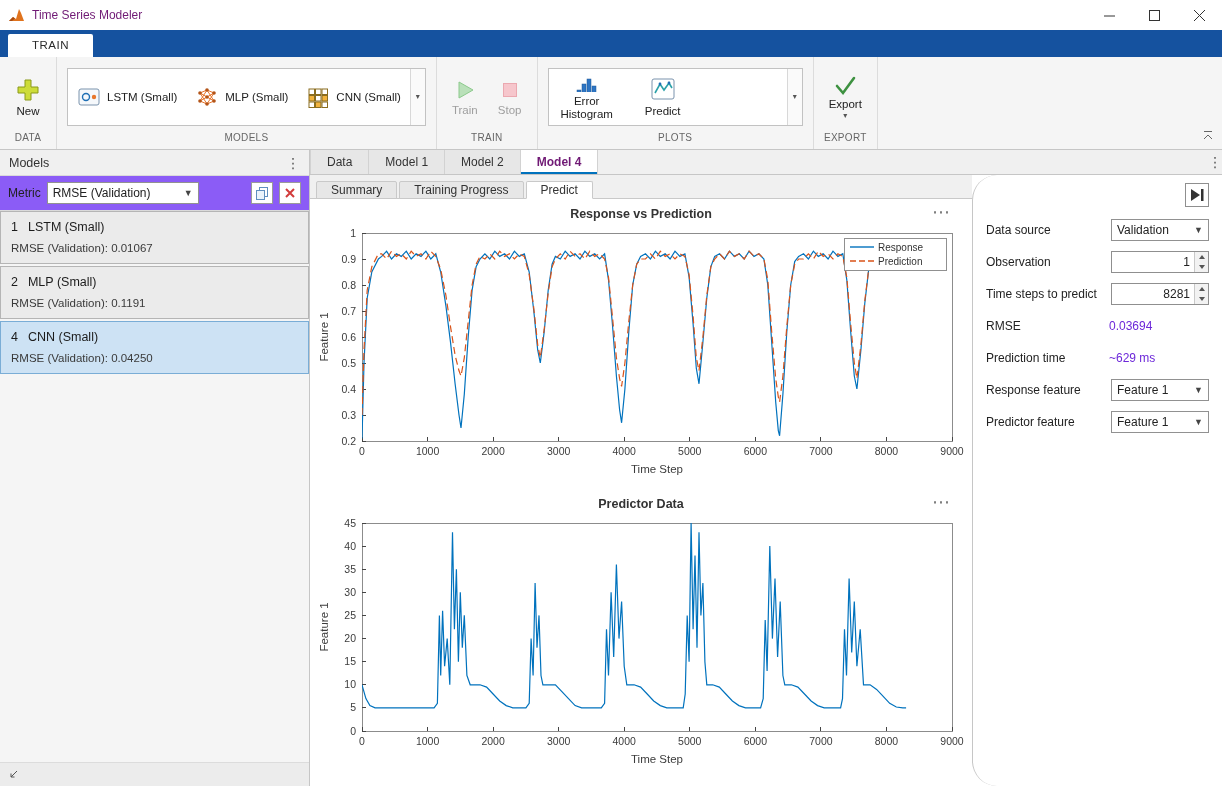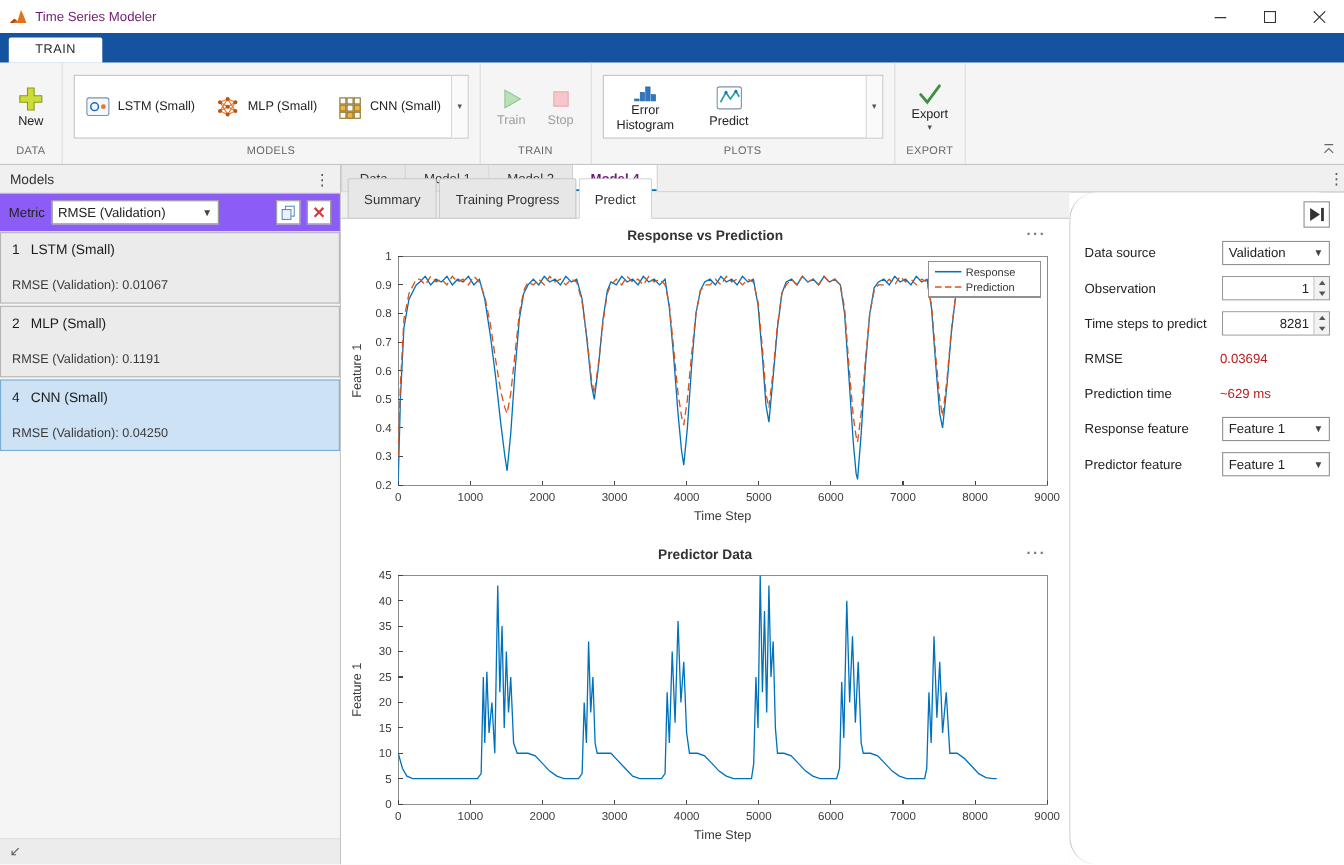--- a/index.html
+++ b/index.html
@@ -38,50 +38,50 @@
   .mp-header{height:26px;display:flex;align-items:center;padding:0 9px;background:#f0f0f0;border-bottom:1px solid #dadada;font-size:12.5px;color:#333;}
   .kebab{margin-left:auto;color:#555;font-size:14px;line-height:1;}
   .mp-controls{display:flex;align-items:center;gap:6px;padding:6px 8px;background:#8b5cf6;border-bottom:1px solid #dadada;}
   .select{height:22px;border:1px solid #919191;background:#fff;display:flex;align-items:center;justify-content:space-between;padding:0 5px;font-size:12px;color:#222;}
   .metric-select{width:152px;}
   .caret{font-size:9px;color:#444;margin-left:6px;}
   .icon-btn{width:22px;height:22px;border:1px solid #9a9a9a;background:#fff;display:flex;align-items:center;justify-content:center;}
   .model-card{border:1px solid #b5b5b5;background:#ebebeb;padding:8px 10px 9px;margin-bottom:2px;}
   .model-card.selected{background:#cde2f4;border-color:#7aadd6;}
   .mc-line1{display:flex;gap:10px;font-size:12.5px;color:#1c1c1c;}
-  .mc-line2{margin-top:20px;font-size:11.5px;color:#3a3a3a;}
+  .mc-line2{margin-top:8px;font-size:11.5px;color:#3a3a3a;}
   .mp-footer{margin-top:auto;height:24px;background:#ececec;border-top:1px solid #dcdcdc;display:flex;align-items:center;padding:0 7px;}
 
   
   .main{flex:1;display:flex;flex-direction:column;min-width:0;}
   .doc-tabs{height:25px;background:#f0f0f0;border-bottom:1px solid #c6c6c6;display:flex;align-items:stretch;}
   .doc-tab{padding:0 16px;display:flex;align-items:center;font-size:12px;color:#333;background:#e7e7e7;border-right:1px solid #d2d2d2;}
   .doc-tab:first-child{border-left:1px solid #d2d2d2;}
   .doc-tab.active{background:#fff;color:#701a75;font-weight:bold;box-shadow:inset 0 -2px 0 #0072BD;}
   .doc-kebab{margin-left:auto;width:26px;display:flex;align-items:center;justify-content:center;}
   .main-lower{flex:1;display:flex;min-height:0;}
   .center{flex:1;display:flex;flex-direction:column;background:#f0f0f0;min-width:0;}
   .sub-tabs{height:24px;background:#f0f0f0;display:flex;align-items:flex-end;border-bottom:1px solid #c9c9c9;padding-left:6px;}
-  .sub-tab{height:37px;display:flex;align-items:center;padding:0 14px;font-size:12px;color:#333;background:#e7e7e7;border:1px solid #c9c9c9;margin-right:2px;margin-bottom:-1px;border-radius:2px 2px 0 0;}
+  .sub-tab{height:18px;display:flex;align-items:center;padding:0 14px;font-size:12px;color:#333;background:#e7e7e7;border:1px solid #c9c9c9;margin-right:2px;margin-bottom:-1px;border-radius:2px 2px 0 0;}
   .sub-tab.active{background:#fff;border-bottom:1px solid #fff;}
   .charts{flex:1;background:#fff;padding:4px 6px;overflow:hidden;}
   .chart-block + .chart-block{margin-top:12px;}
   .chart-title-row{height:22px;display:flex;align-items:center;justify-content:center;position:relative;}
   .chart-title{font-weight:bold;font-size:12.5px;color:#333;}
   .chart-dots{position:absolute;right:16px;top:-2px;color:#777;font-size:18px;line-height:22px;}
   .chart-canvas{width:100%;height:256px;}
 
   
   .props-panel{width:250px;border-left:1px solid #c6c6c6;background:#fff;padding:8px 13px;display:flex;flex-direction:column;border-radius:25px;}
   .props-top{display:flex;justify-content:flex-end;margin-bottom:12px;}
   .skip-btn{width:24px;height:24px;border:1px solid #8f8f8f;background:#fff;display:flex;align-items:center;justify-content:center;}
   .prop-row{display:flex;align-items:center;margin-bottom:10px;min-height:22px;}
   .prop-label{flex:1;font-size:12px;color:#222;padding-right:6px;}
   .prop-select{width:98px;text-align:right;}
-  .prop-value{width:100px;font-size:12px;color:#b91c1c;}
+  .prop-value{width:100px;font-size:12px;color:#6d28d9;}
   .spinbox{width:98px;height:22px;border:1px solid #8f8f8f;background:#fff;display:flex;}
   .spin-input{flex:1;min-width:0;border:none;outline:none;text-align:right;padding:0 4px;font-size:12px;font-family:"Liberation Sans",sans-serif;color:#222;}
   .spin-arrows{width:14px;border-left:1px solid #c9c9c9;display:flex;flex-direction:column;background:#f2f2f2;}
   .spin-up,.spin-down{flex:1;display:flex;align-items:center;justify-content:center;}
   .spin-up::after{content:'';border-left:3px solid transparent;border-right:3px solid transparent;border-bottom:4px solid #555;}
   .spin-down::after{content:'';border-left:3px solid transparent;border-right:3px solid transparent;border-top:4px solid #555;}
 </style>
 </head>
 <body>
 

